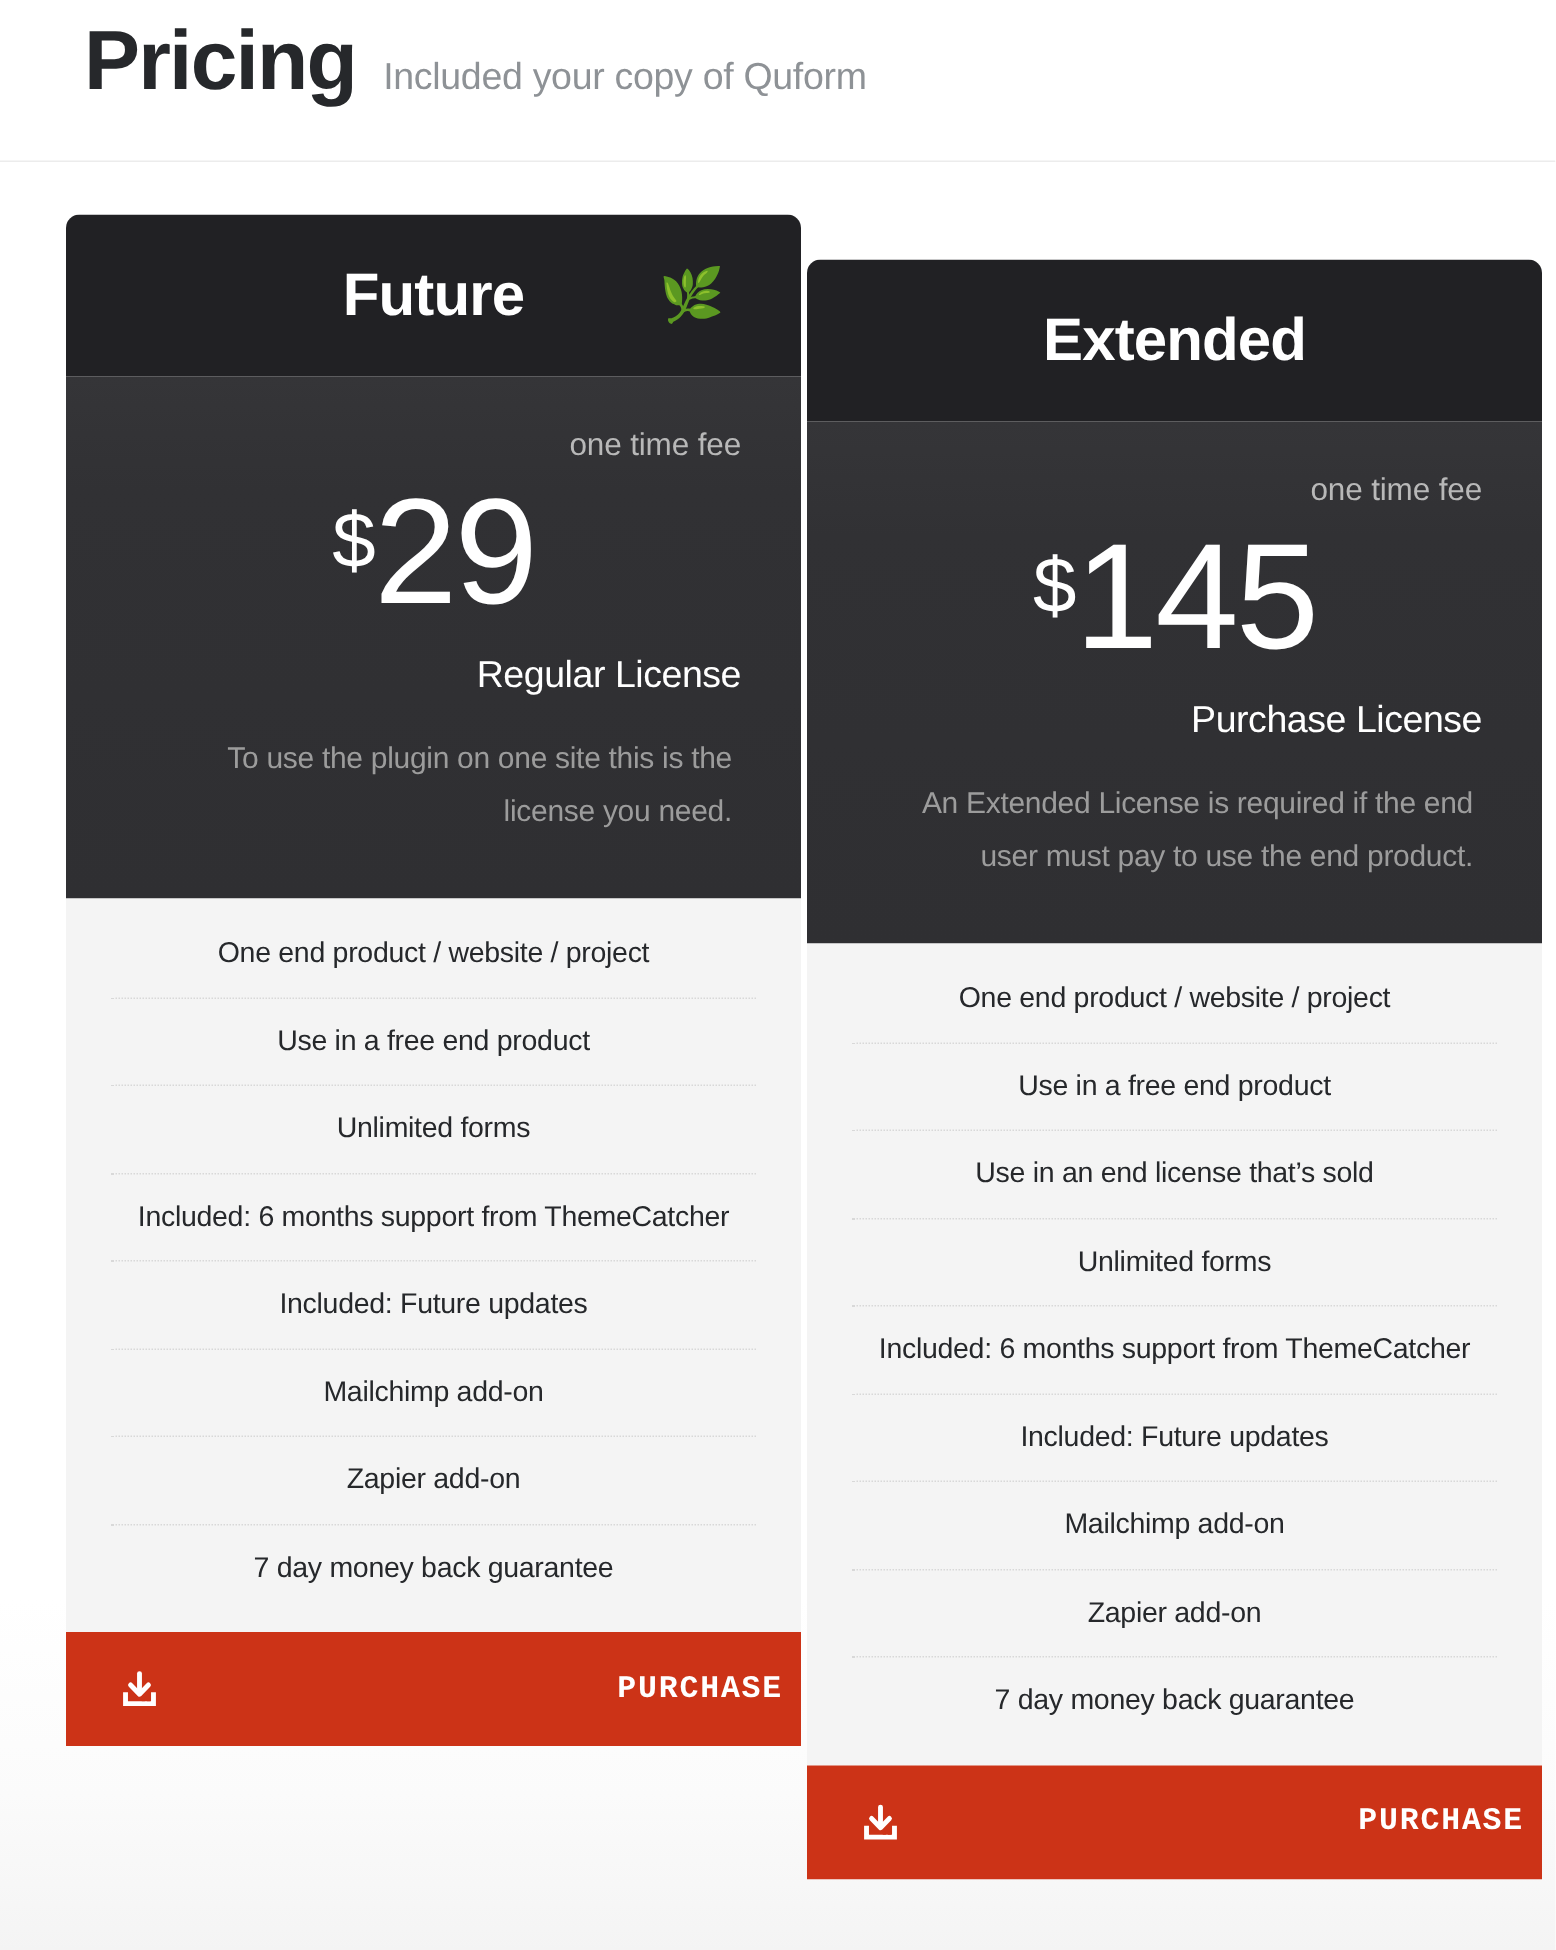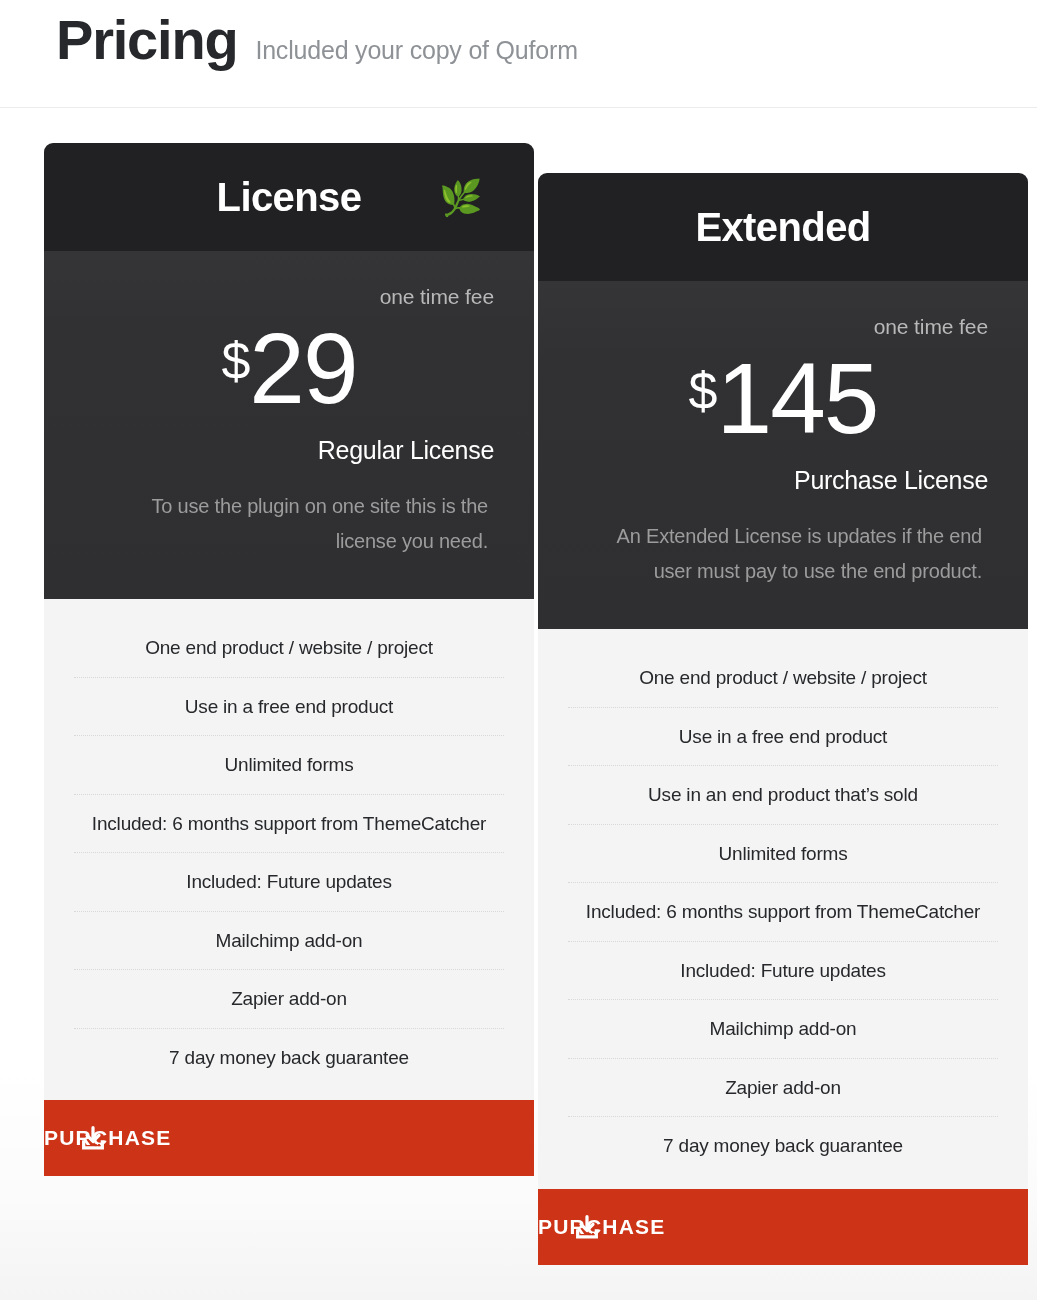--- a/index.html
+++ b/index.html
@@ -131,46 +131,47 @@
     color: #9c9c9c;
     line-height: 1.75;
     letter-spacing: -0.2px;
     padding: 0 6px;
   }
 
   
   .features {
     background: #f4f4f4;
     list-style: none;
-    padding: 20px 30px 14px;
+    padding: 8px 30px 14px;
   }
   .feature-item {
     font-size: 19px;
     font-weight: 300;
     color: #26282b;
     text-align: center;
     letter-spacing: -0.2px;
     line-height: 1.45;
     padding: 15px 6px;
     border-bottom: 1px dotted #d8d8d8;
   }
   .feature-item:last-child { border-bottom: none; }
 
   
   .purchase-btn {
     background: #cc3317;
     height: 76px;
     display: flex;
     align-items: center;
-    justify-content: flex-start;
+    justify-content: flex-end;
     position: relative;
     cursor: pointer;
     border: none;
     width: 100%;
-    padding: 0;
+    padding: 12px;
+    font-family: Liberation Mono, monospace;
   }
   .download-icon {
     position: absolute;
     left: 36px;
     top: 50%;
     transform: translateY(-50%);
     width: 26px;
     height: 26px;
     display: block;
   }
@@ -187,21 +188,21 @@
 <div class="page-header">
   <div class="page-header-inner">
     <span class="page-title">Pricing</span>
     <span class="page-subtitle">Included your copy of Quform</span>
   </div>
 </div>
 
 <div class="card card-regular">
 
   <div class="card-head">
-    <span class="card-title">License</span>
+    <span class="card-title">Future</span>
     <span class="laurel-icon">🌿</span>
   </div>
 
   <div class="card-body">
     <div class="fee-label">one time fee</div>
     <div class="price">
       <span class="price-currency">$</span>
       <span class="price-amount">29</span>
     </div>
     <div class="license-name">Regular License</div>
@@ -237,27 +238,27 @@
     <span class="card-title">Extended</span>
   </div>
 
   <div class="card-body">
     <div class="fee-label">one time fee</div>
     <div class="price">
       <span class="price-currency">$</span>
       <span class="price-amount">145</span>
     </div>
     <div class="license-name">Purchase License</div>
-    <div class="license-desc">An Extended License is updates if the end user must pay to use the end product.</div>
+    <div class="license-desc">An Extended License is required if the end user must pay to use the end product.</div>
   </div>
 
   <ul class="features">
     <li class="feature-item">One end product / website / project</li>
     <li class="feature-item">Use in a free end product</li>
-    <li class="feature-item">Use in an end product that’s sold</li>
+    <li class="feature-item">Use in an end license that’s sold</li>
     <li class="feature-item">Unlimited forms</li>
     <li class="feature-item">Included: 6 months support from ThemeCatcher</li>
     <li class="feature-item">Included: Future updates</li>
     <li class="feature-item">Mailchimp add-on</li>
     <li class="feature-item">Zapier add-on</li>
     <li class="feature-item">7 day money back guarantee</li>
   </ul>
 
   <button class="purchase-btn">
     <svg class="download-icon" viewBox="0 0 24 24" fill="none">

